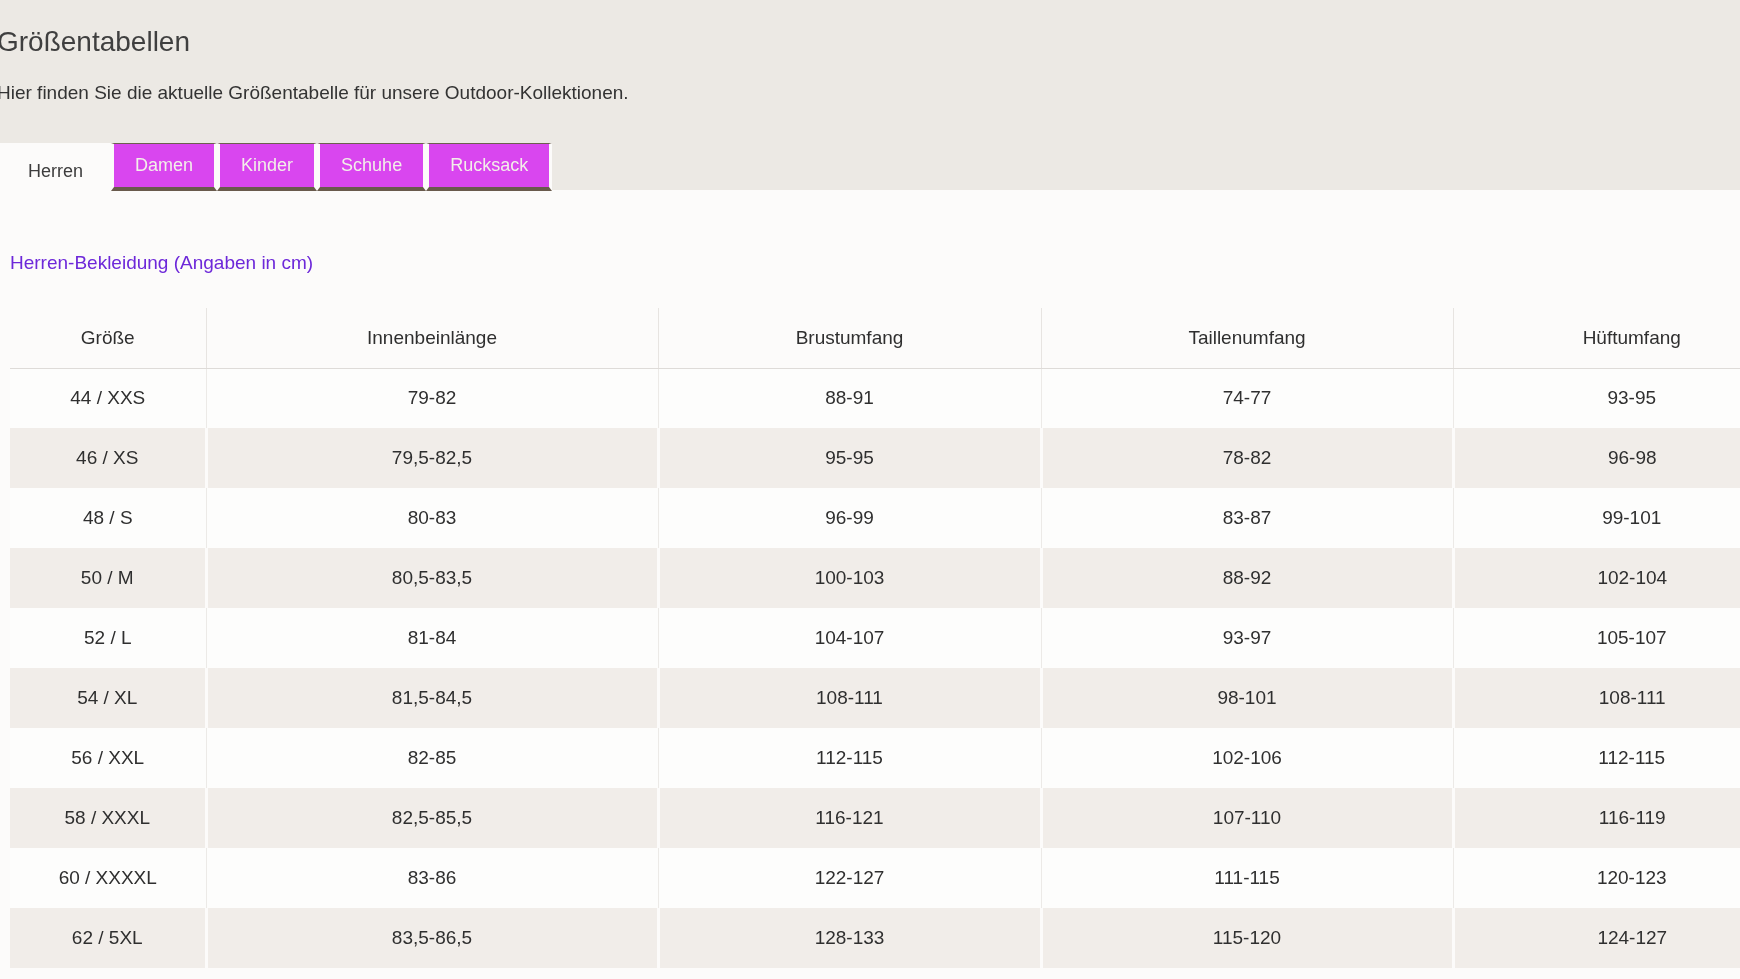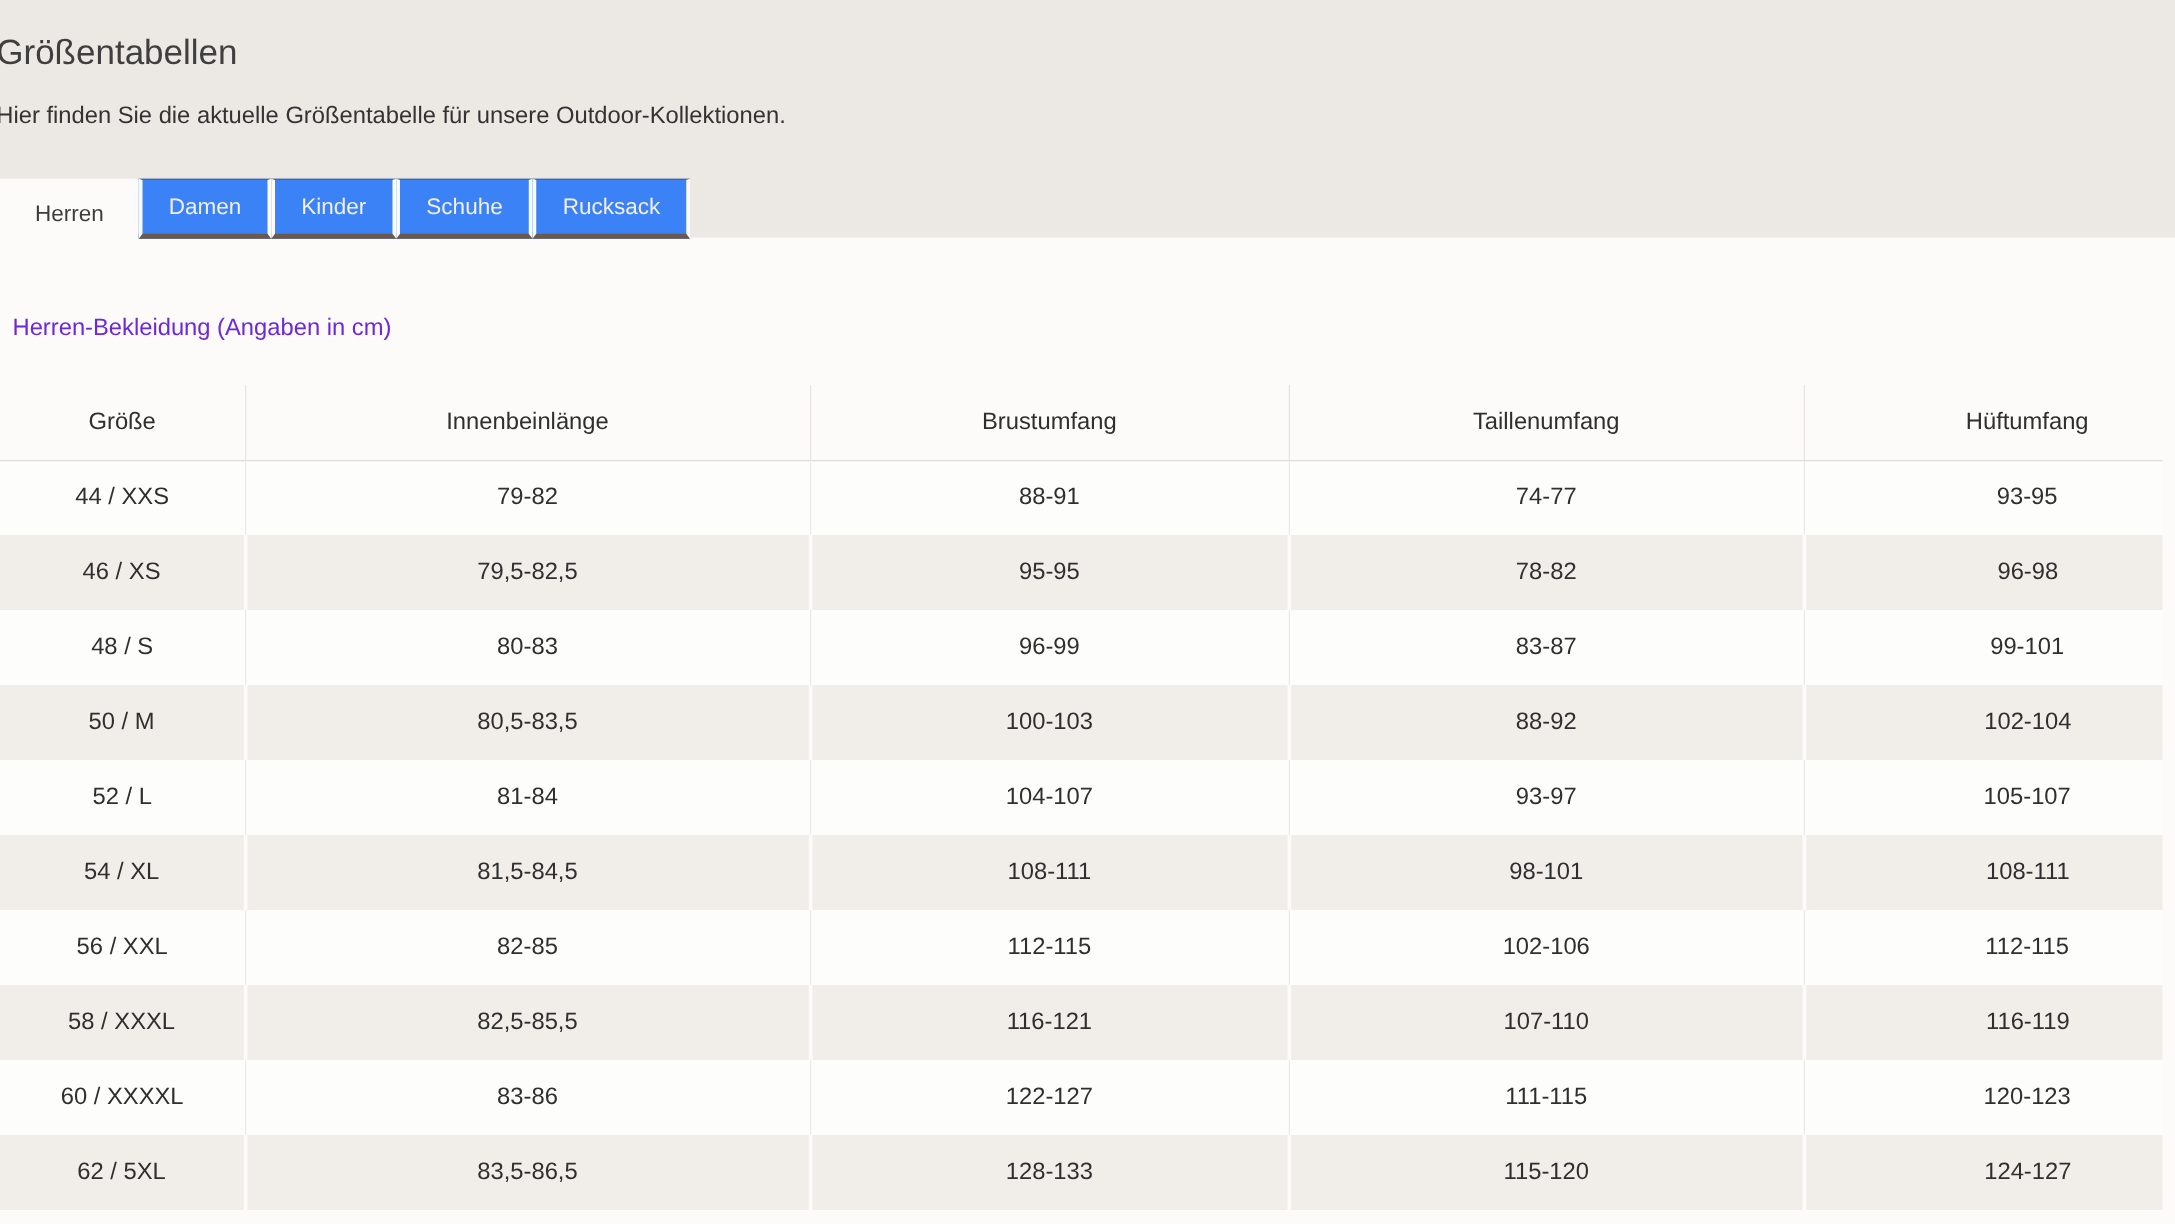--- a/index.html
+++ b/index.html
@@ -17,36 +17,36 @@
   }
   .page-subtitle{
     position:absolute;top:82px;left:-3px;margin:0;
     font-size:19px;font-weight:400;color:#333;
   }
   
   .tab-bar{position:absolute;top:143px;left:0;display:flex;align-items:flex-start;height:48px;}
   .tab{
     box-sizing:border-box;height:48px;line-height:43px;
     padding:0 21px;font-size:18px;cursor:pointer;white-space:nowrap;
-    background:#3b82f6;color:#f3efe9;
+    background:#d946ef;color:#f3efe9;
     border-left:3px solid #fcfbfa;border-right:3px solid #fcfbfa;
     border-top:1px solid #6e5f50;border-bottom:4px solid #695a4c;
     text-align:center;
   }
   .tab.active{
     background:#fcfbfa;color:#3d3d3d;
     border:none;line-height:48px;padding:4px 28px;
   }
   
   .section-heading{
     position:absolute;top:252px;left:10px;margin:0;
     font-size:19px;font-weight:400;color:#6d28d9;
   }
   
-  .table-wrap{position:absolute;top:308px;left:0;width:1730px;overflow:hidden;}
+  .table-wrap{position:absolute;top:308px;left:10px;width:1730px;overflow:hidden;}
   table.size-table{border-collapse:collapse;table-layout:fixed;width:1800px;}
   .col-size{width:196px;}
   .col-inseam{width:452px;}
   .col-chest{width:383px;}
   .col-waist{width:412px;}
   .col-hip{width:357px;}
   .size-table th,.size-table td{
     box-sizing:border-box;height:60px;padding:0;
     text-align:center;vertical-align:middle;
     font-size:19px;font-weight:400;color:#2f2f2f;

